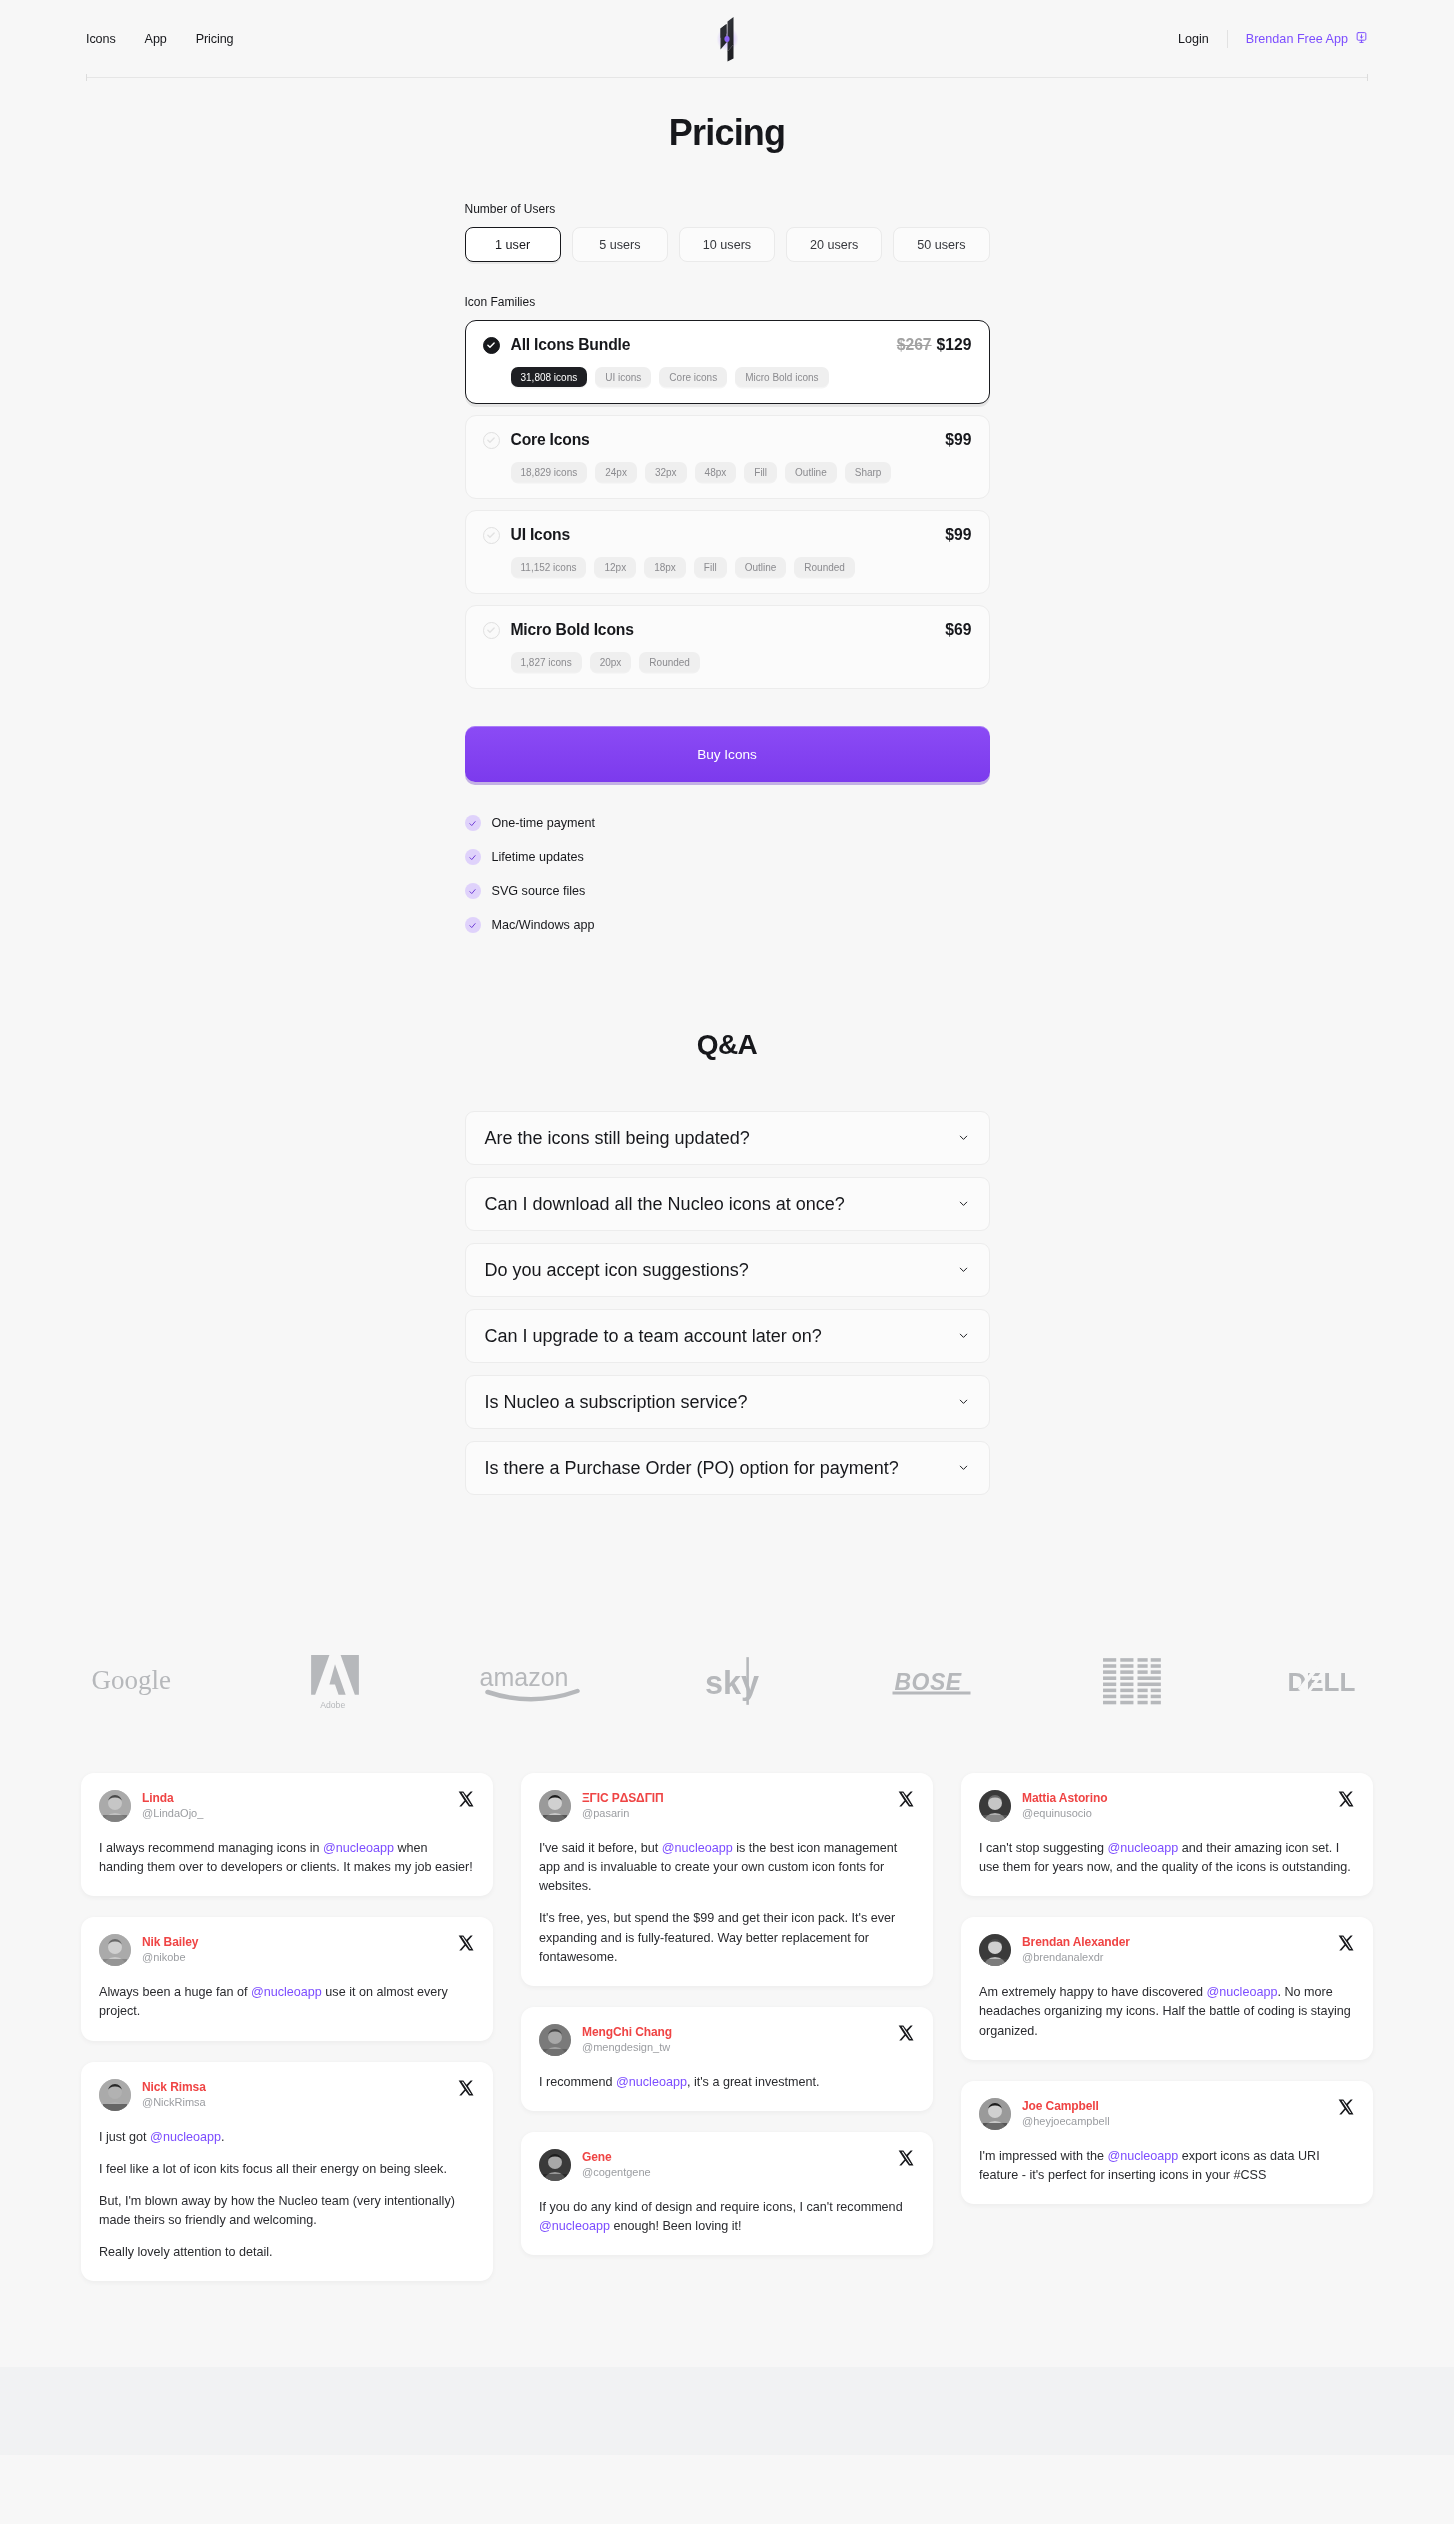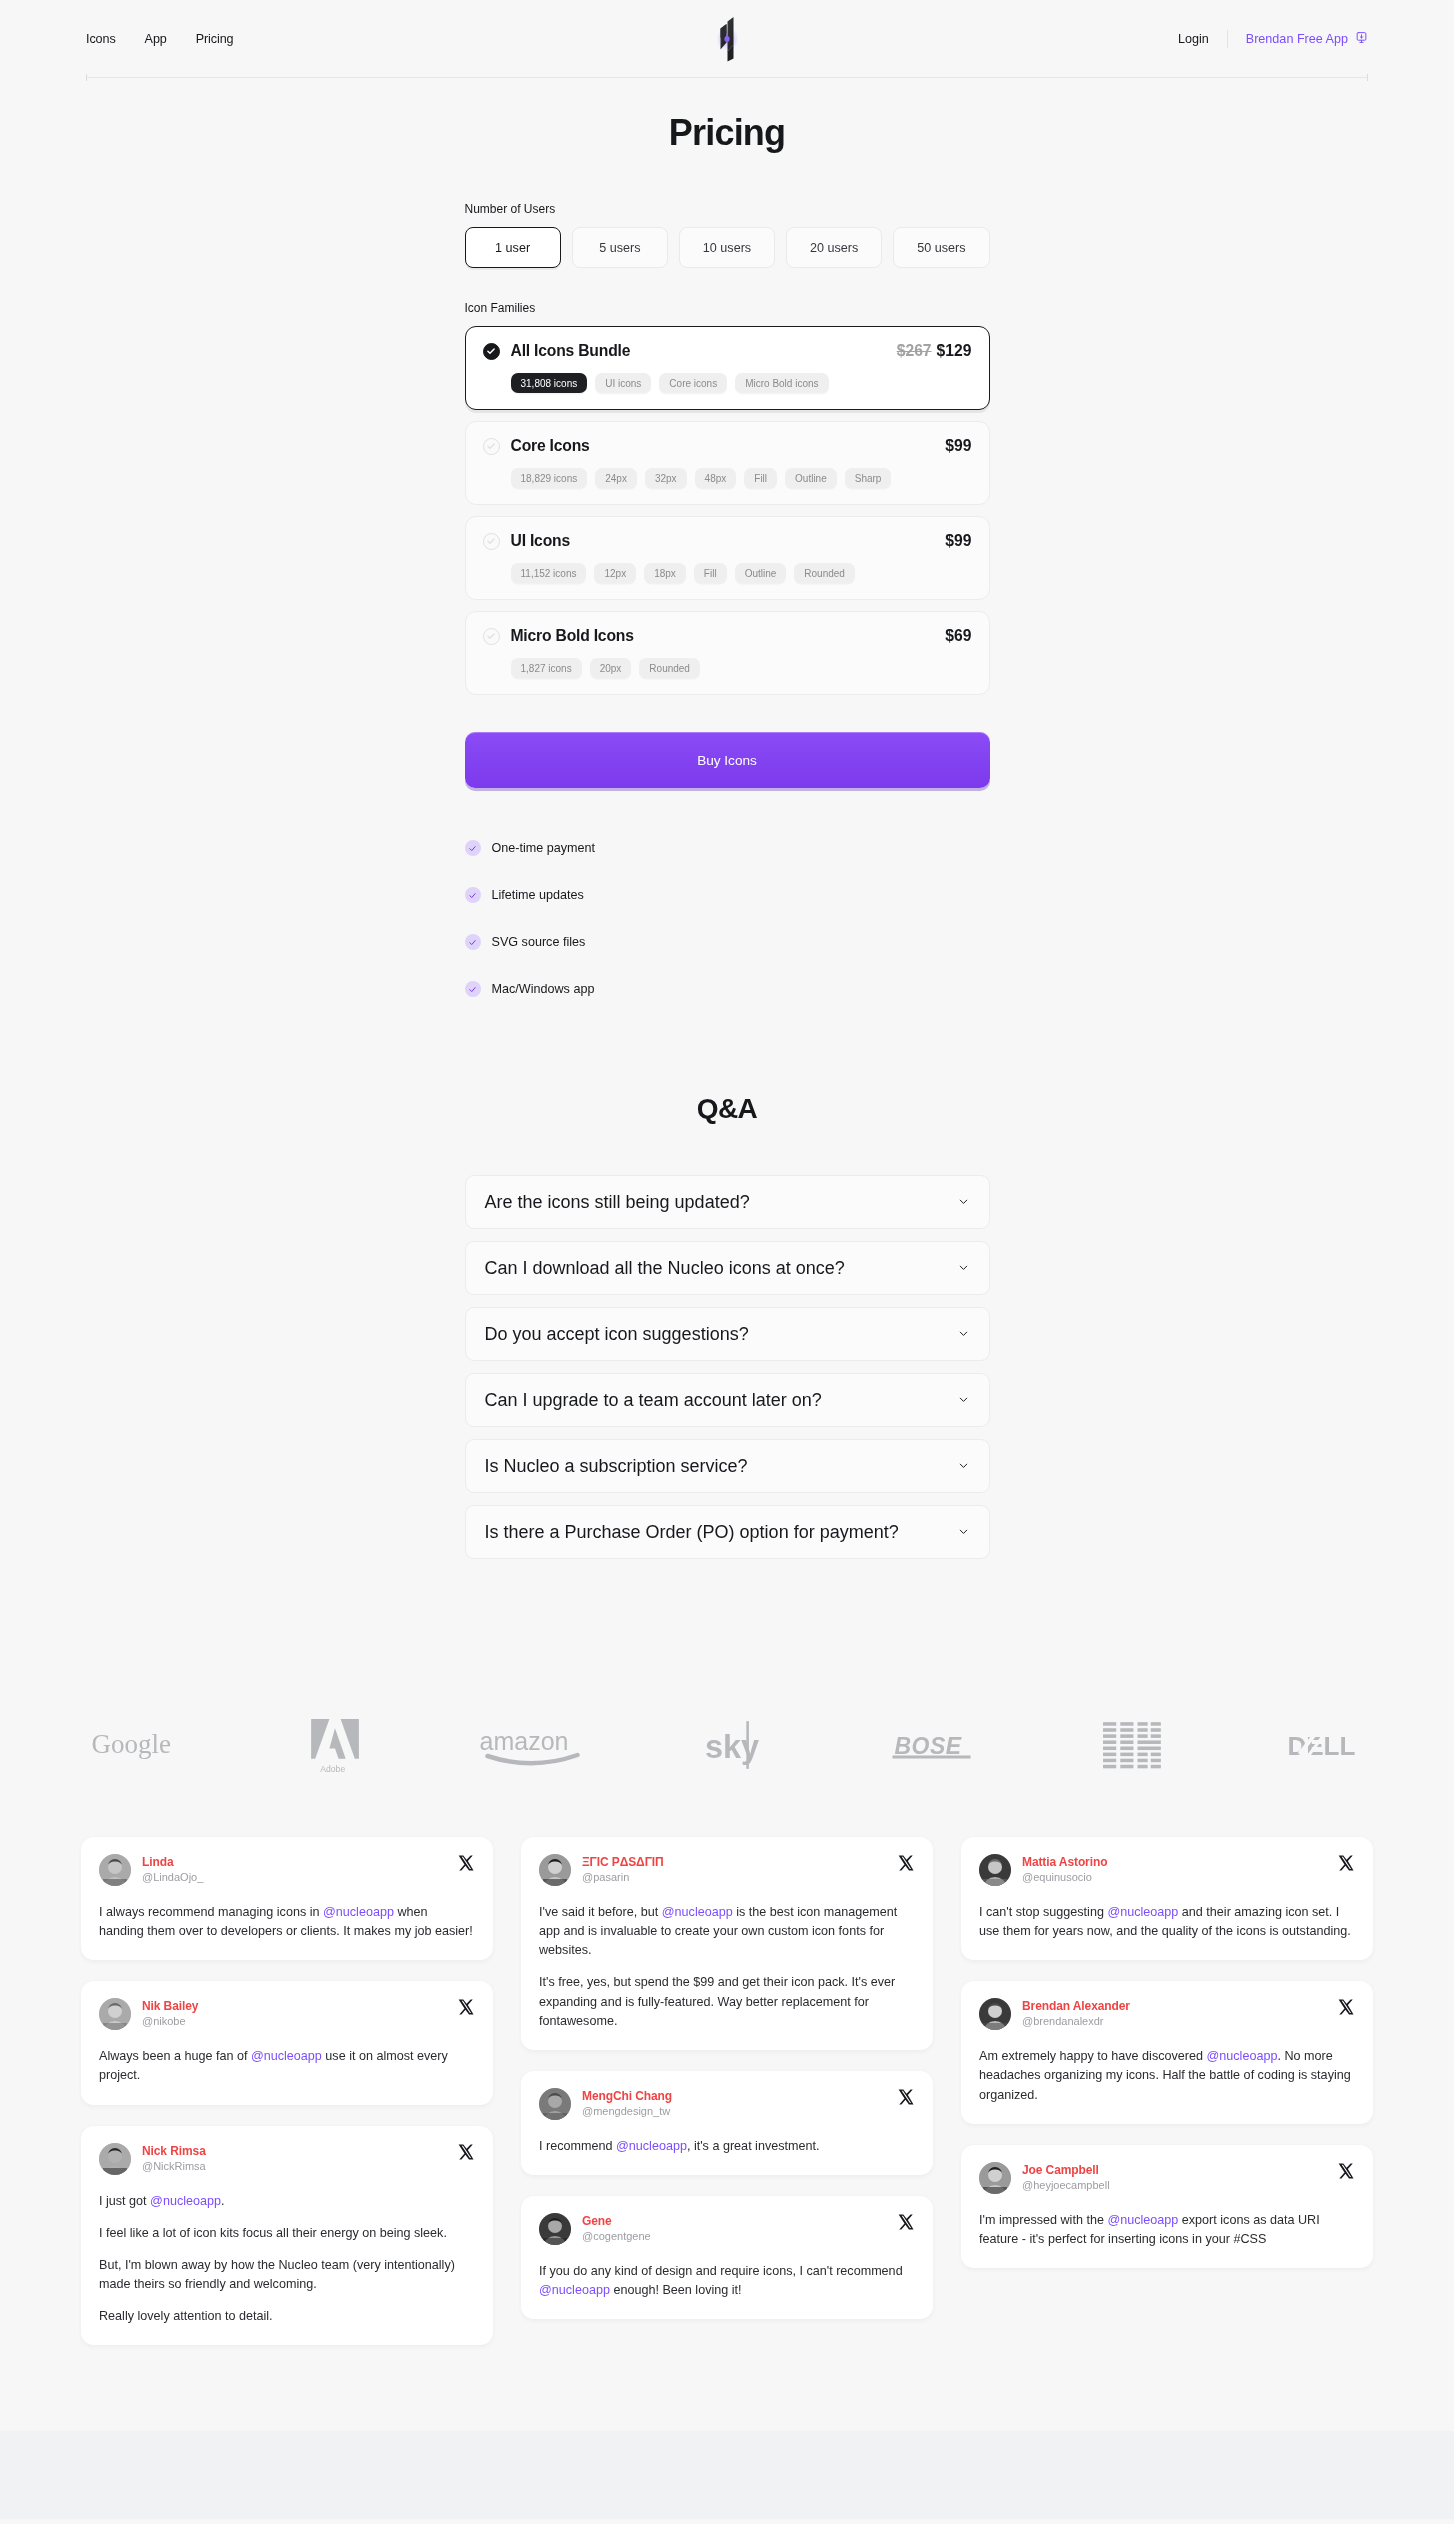--- a/index.html
+++ b/index.html
@@ -48,21 +48,21 @@
   .page-title {
     text-align:center; font-size:36px; font-weight:800;
     letter-spacing:-0.8px; color:#17181c;
   }
   .buy-panel { width:525px; margin:48px auto 0; }
   .field-label {
     font-size:12px; color:#17181c; margin-bottom:11px; font-weight:400;
   }
   .users-row { display:flex; gap:11px; }
   .user-opt {
-    flex:1; height:41px; border-radius:8px;
+    flex:1; height:35px; border-radius:8px;
     background:#fbfbfb; border:1px solid #eaeaea;
     display:flex; align-items:center; justify-content:center;
     font-size:12.6px; color:#36383d; cursor:pointer;
   }
   .user-opt.active {
     background:#fff; border:1.5px solid #17181c; color:#17181c;
     box-shadow:0 2px 0 rgba(0,0,0,0.06);
   }
   .families-label { margin-top:33px; }
   .fam-card {
@@ -96,21 +96,21 @@
     box-shadow:0 1.5px 0 rgba(0,0,0,0.04);
   }
   .tag.dark { background:#1e1f23; color:#fff; }
 
   .buy-btn {
     margin-top:26px; width:100%; height:56px; border:none; border-radius:10px;
     background:linear-gradient(180deg,#8b4bf5 0%,#7c3aed 100%);
     color:#fff; font-size:13.6px; font-family:inherit; cursor:pointer;
     box-shadow:0 3px 0 rgba(98,45,192,0.35), inset 0 1px 0 rgba(255,255,255,0.28);
   }
-  .feature-list { margin-top:52px; display:flex; flex-direction:column; gap:31px; }
+  .feature-list { margin-top:33px; display:flex; flex-direction:column; gap:18px; }
   .feature-item { display:flex; align-items:center; gap:11px; }
   .feat-check {
     width:16px; height:16px; border-radius:50%; background:#dfd2fb;
     display:flex; align-items:center; justify-content:center; flex:0 0 auto;
   }
   .feat-check svg { width:9px; height:9px; }
   .feature-text { font-size:12.6px; color:#17181c; }
 
   
   .qa-section { margin-top:96px; }

